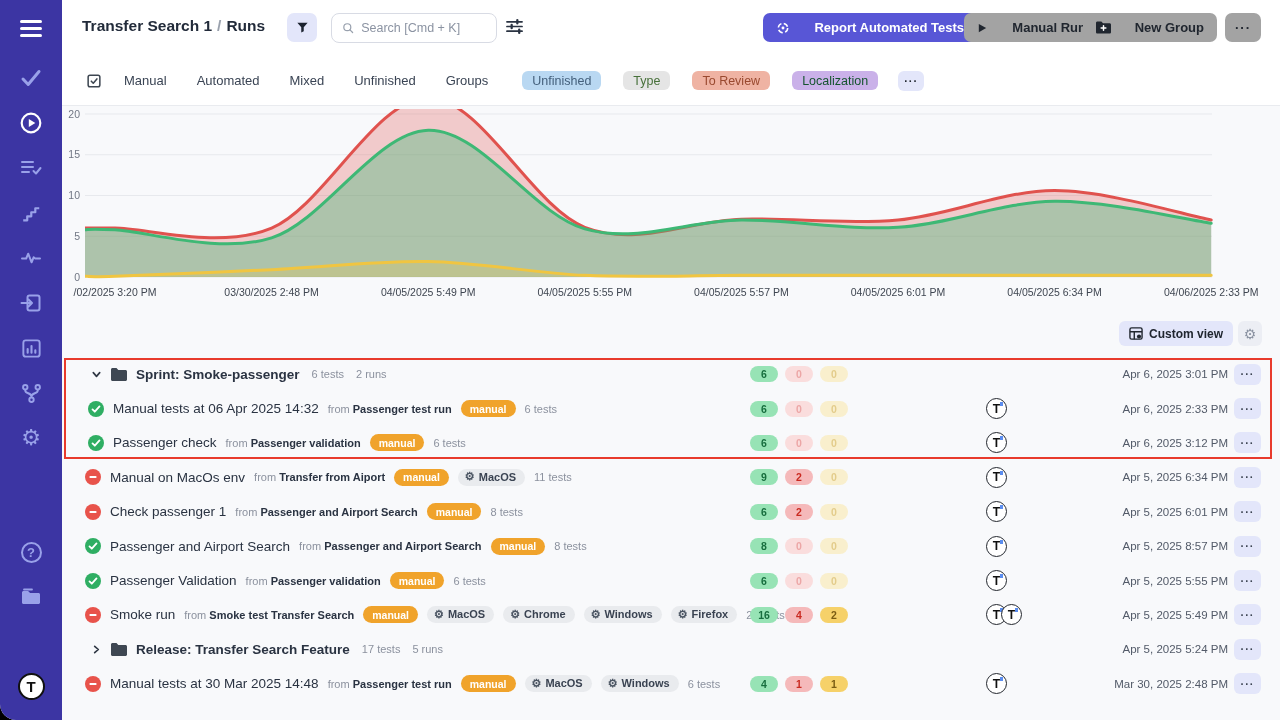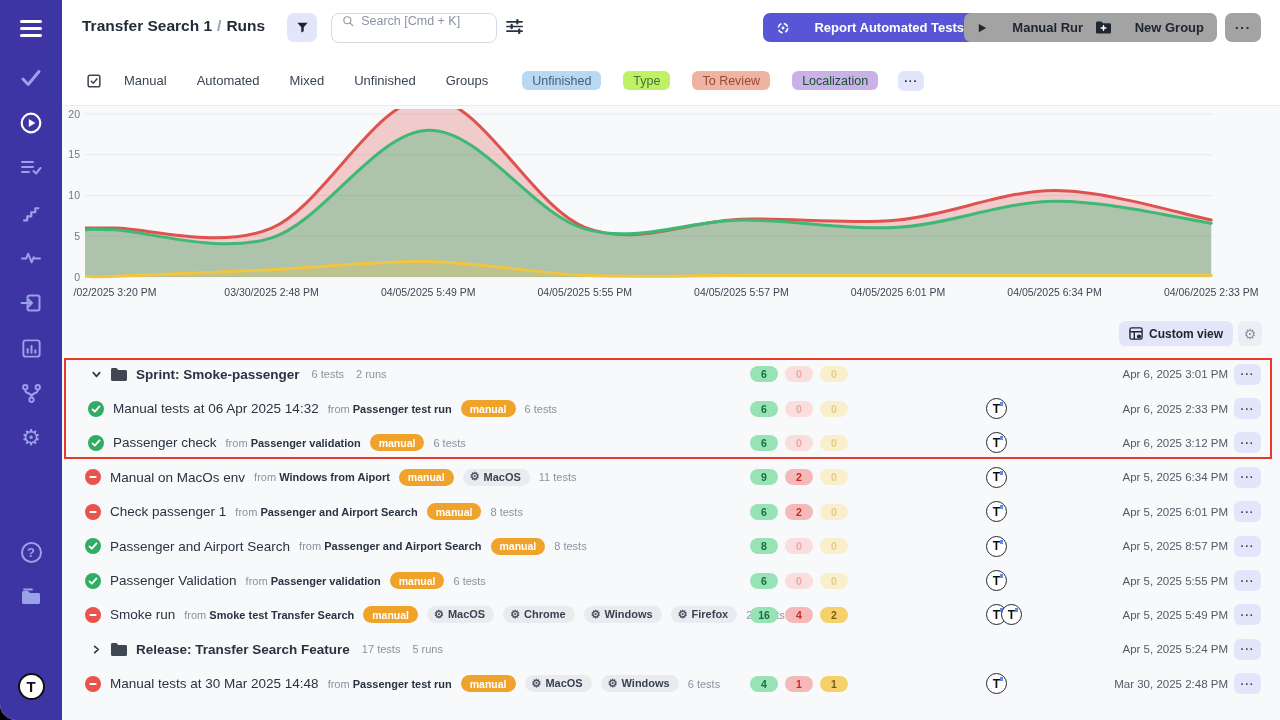--- a/index.html
+++ b/index.html
@@ -23,21 +23,21 @@
                border-radius:50%; display:grid; place-items:center; font-weight:800; font-size:15px; color:#111; }
 
   
   .main { flex:1; display:flex; flex-direction:column; background:#fff; position:relative; }
   .topbar { height:56px; position:relative; background:#fff; flex-shrink:0; }
   .pagetitle { position:absolute; left:20px; top:17px; font-size:15.5px; font-weight:700; color:#222b3a; }
   .pagetitle .sep { color:#9aa1ad; margin:0 5px; }
   .iconbtn { position:absolute; border:none; border-radius:7px; background:#e3e6fa; display:grid; place-items:center; cursor:pointer; }
   .filterbtn { left:225px; top:13px; width:30px; height:29px; }
   .searchbox { position:absolute; left:269px; top:13px; width:166px; height:30px; background:#fff;
-               border:1px solid #d8dbe4; border-radius:8px; display:flex; align-items:flex-start; gap:7px; padding:0 10px; }
+               border:1px solid #d8dbe4; border-radius:8px; display:flex; align-items:center; gap:7px; padding:0 10px; }
   .searchbox input { border:none; outline:none; background:transparent; font:12.5px "Liberation Sans",sans-serif;
                      color:#3a4352; width:100%; }
   .searchbox input::placeholder { color:#8b93a2; }
   .slidersbtn { position:absolute; left:443px; top:18px; background:none; border:none; cursor:pointer; }
   .btn { position:absolute; top:13px; height:29px; border:none; border-radius:7px; font:600 13px "Liberation Sans",sans-serif;
          display:flex; align-items:center; gap:24px; padding:0 13px; cursor:pointer; white-space:nowrap; }
   .btn.primary { background:#5856d6; color:#fff; }
   .btn.light { background:#a3a3a3; color:#20262f; }
   .btn.dots, .tagmore { font-weight:800; letter-spacing:1px; }
   .b-report { right:303px; } .b-manual { right:181px; } .b-group { right:63px; }
@@ -233,21 +233,21 @@
       </span>
       <div id="tabs">
           <span class="tab">Manual</span>
           <span class="tab">Automated</span>
           <span class="tab">Mixed</span>
           <span class="tab">Unfinished</span>
           <span class="tab">Groups</span>
         </div>
       <div id="tags">
           <span class="tagpill" style="background: rgb(185, 216, 242); color: rgb(68, 96, 124);">Unfinished</span>
-          <span class="tagpill" style="background: #bef264; color: rgb(71, 112, 58);">Type</span>
+          <span class="tagpill" style="background: #e5e5e5; color: rgb(71, 112, 58);">Type</span>
           <span class="tagpill" style="background: rgb(239, 179, 163); color: rgb(153, 73, 47);">To Review</span>
           <span class="tagpill" style="background: rgb(202, 177, 233); color: #14532d;">Localization</span>
         </div>
       <button class="tagmore">···</button>
     </div>
 
     <div class="content">
       <div class="chart">
         <svg id="chartsvg" width="1218" height="195" viewBox="0 0 1218 195">
             <defs>
@@ -362,21 +362,21 @@
             <span class="date">Apr 6, 2025 3:12 PM</span>
             <button class="rowmenu">···</button>
           </div>
           <div class="row ">
             <div class="row-left">
               <svg width="16" height="16" viewBox="0 0 16 16">
                 <circle cx="8" cy="8" r="8" fill="#e8534b"></circle>
                 <rect x="4.4" y="7.1" width="7.2" height="1.8" rx="0.9" fill="#fff"></rect>
               </svg>
               <span class="rtitle">Manual on MacOs env</span>
-              <span class="rfrom">from <b>Windows from Aiport</b></span>
+              <span class="rfrom">from <b>Transfer from Aiport</b></span>
               <span class="mtag">manual</span>
               <span class="env"><span class="envgear">⚙</span>MacOS</span>
               <span class="rtests">11 tests</span>
             </div>
             <span class="counts">
               <span class="badge c-pass">9</span>
               <span class="badge c-fail">2</span>
               <span class="badge c-skip muted">0</span>
             </span>
             <span class="avatars">

